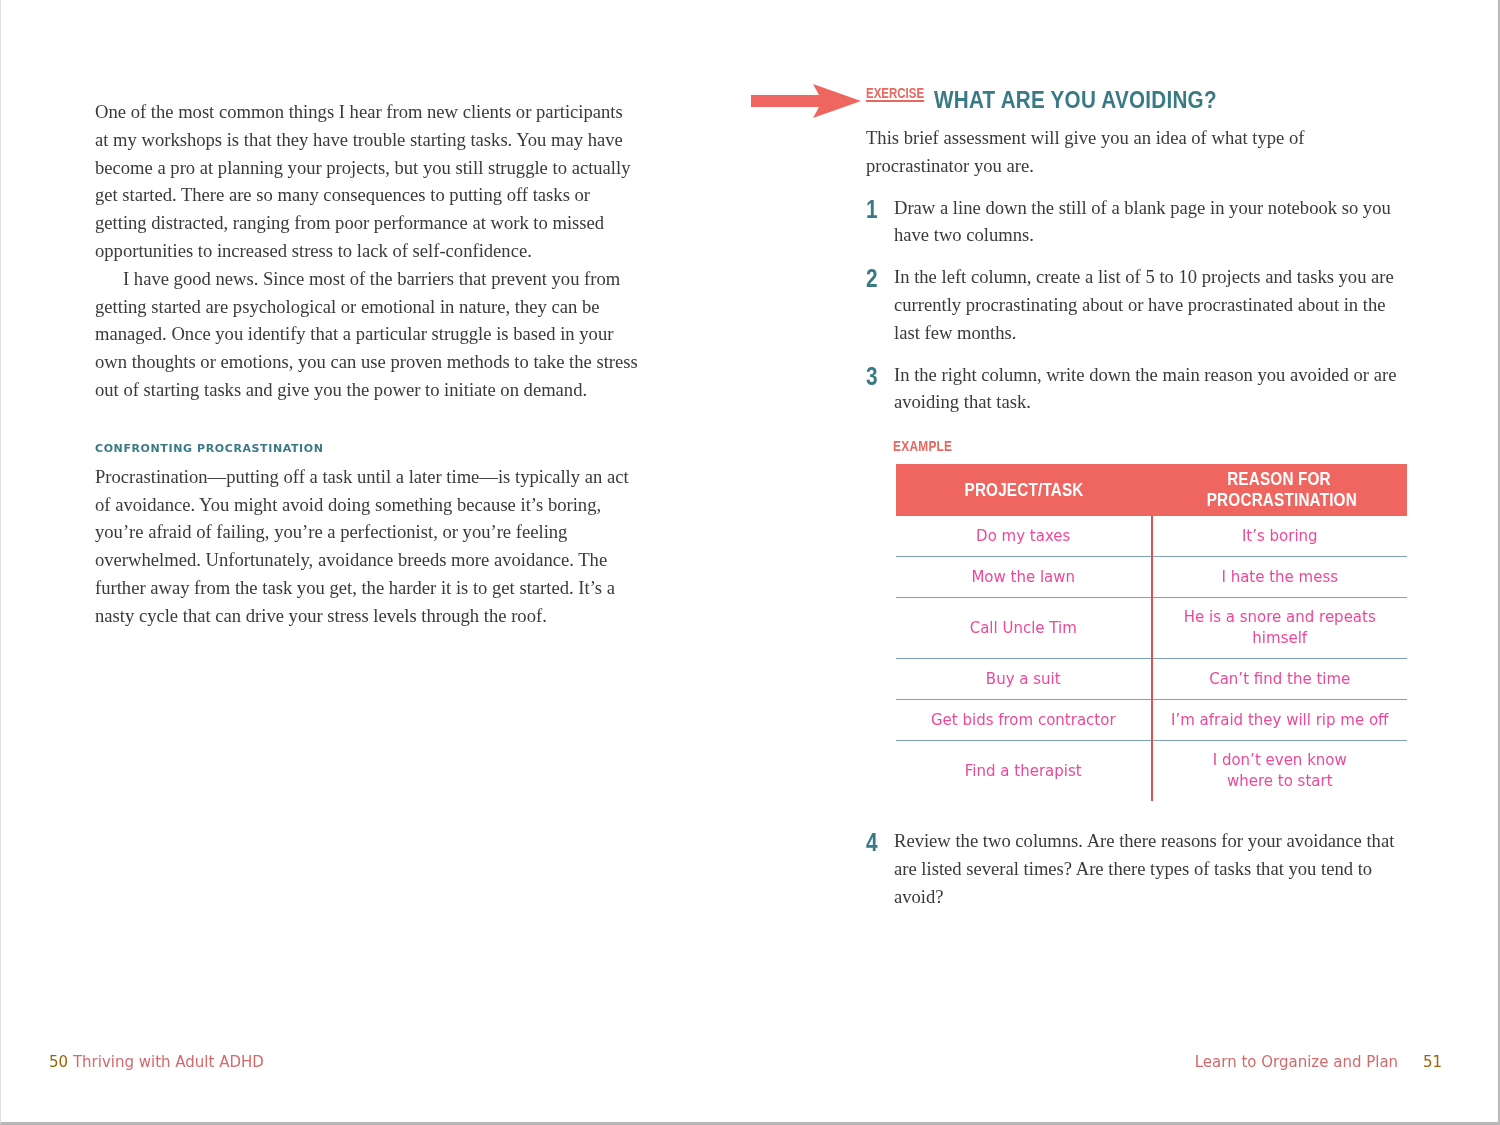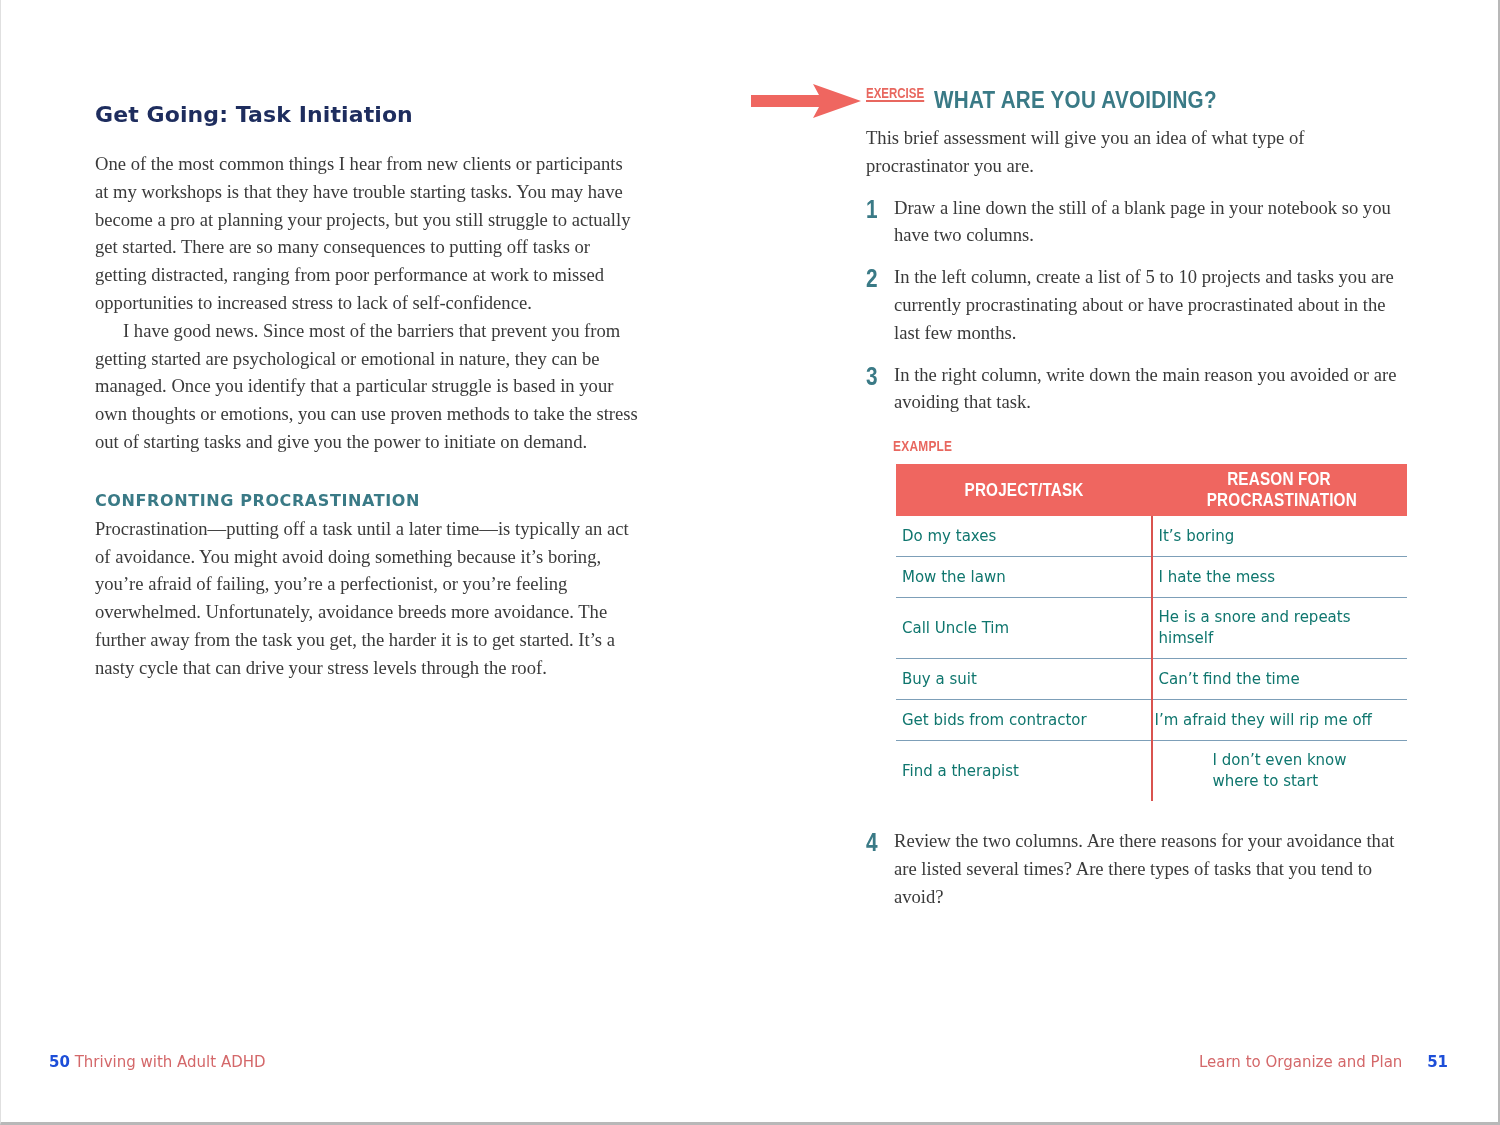--- a/index.html
+++ b/index.html
@@ -15,21 +15,21 @@
       font-family: "DejaVu Sans", sans-serif; font-weight: bold; color: #1e2d5e;
       font-size: 22px; margin: 0 0 18px 0; letter-spacing: 0.1px; line-height: 34px;
     }
     .body-para {
       font-family: "Liberation Serif", "DejaVu Serif", serif; color: #3a3a3a;
       font-size: 18.6px; line-height: 27.8px; margin: 0; text-align: left;
     }
     .body-para.indent { text-indent: 28px; }
     .sub-heading {
       font-family: "DejaVu Sans", sans-serif; font-weight: bold; color: #3a7a86;
-      font-size: 16px; letter-spacing: 0.6px; margin: 33px 0 2px 0; line-height: 24px;
+      font-size: 11px; letter-spacing: 0.6px; margin: 33px 0 2px 0; line-height: 24px;
     }
 
     
     .arrow { position: absolute; left: 750px; top: 84px; width: 110px; height: 34px; }
     .right-page { position: absolute; left: 865px; top: 86px; width: 545px; }
     .exercise-heading { display: flex; align-items: flex-start; gap: 7px; height: 30px; }
     .exercise-tag {
       font-family: "Liberation Sans", sans-serif; font-weight: bold; color: #e8675f;
       font-size: 14px; transform: scaleX(0.82); transform-origin: left center;
       border-bottom: 2px solid #e8675f; line-height: 14px; display: inline-block; margin-right: -10px;
@@ -52,43 +52,42 @@
       letter-spacing: 0.3px;
     }
 
     table.example { margin-left: 30px; width: 511px; border-collapse: collapse; table-layout: fixed; }
     table.example th {
       background: #ef6660; color: #ffffff; font-family: "Liberation Sans", sans-serif; font-weight: bold;
       font-size: 18px; line-height: 21px; height: 52px; padding: 0; text-align: center; letter-spacing: 0.2px;
     }
     table.example th span { display: inline-block; transform: scaleX(0.85); }
     table.example td {
-      font-family: "DejaVu Sans", sans-serif; font-size: 15px; color: #0f766e; 
+      font-family: "DejaVu Sans", sans-serif; font-size: 15px; color: #ec4899; text-align: center;
       border-bottom: 1.5px solid #7d9fb8; padding: 0 6px; line-height: 21px; height: 40px;
     }
     table.example tr.tall td { height: 60px; }
     table.example tr:last-child td { border-bottom: none; }
     table.example td.col-a { border-right: 2px solid #d9534f; }
 
     .step4 { margin-top: 26px; }
 
     
     .folio { position: absolute; top: 1053px; font-family: "DejaVu Sans", sans-serif; font-size: 15px; }
-    .folio .num { color: #1d4ed8; font-weight: bold; }
+    .folio .num { color: #a16207; font-weight: normal; }
     .folio .title { color: #d4686a; }
     .folio-left { left: 48px; }
     .folio-left .title { }
-    .folio-right { right: 50px; }
+    .folio-right { right: 56px; }
     .folio-right .num { margin-left: 20px; }
   </style>
 </head>
 <body>
 
 <div class="left-page">
-  <h2 class="page-title">Get Going: Task Initiation</h2>
   <p class="body-para">One of the most common things I hear from new clients or participants at my workshops is that they have trouble starting tasks. You may have become a pro at planning your projects, but you still struggle to actually get started. There are so many consequences to putting off tasks or getting distracted, ranging from poor performance at work to missed opportunities to increased stress to lack of self-confidence.</p>
   <p class="body-para indent">I have good news. Since most of the barriers that prevent you from getting started are psychological or emotional in nature, they can be managed. Once you identify that a particular struggle is based in your own thoughts or emotions, you can use proven methods to take the stress out of starting tasks and give you the power to initiate on demand.</p>
   <div class="sub-heading">CONFRONTING PROCRASTINATION</div>
   <p class="body-para">Procrastination—putting off a task until a later time—is typically an act of avoidance. You might avoid doing something because it’s boring, you’re afraid of failing, you’re a perfectionist, or you’re feeling overwhelmed. Unfortunately, avoidance breeds more avoidance. The further away from the task you get, the harder it is to get started. It’s a nasty cycle that can drive your stress levels through the roof.</p>
 </div>
 
 <svg class="arrow" viewBox="0 0 110 34">
   <polygon points="0,11 68,11 62,0 110,17 62,34 68,23 0,23" fill="#ef6660"></polygon>
 </svg>
 

